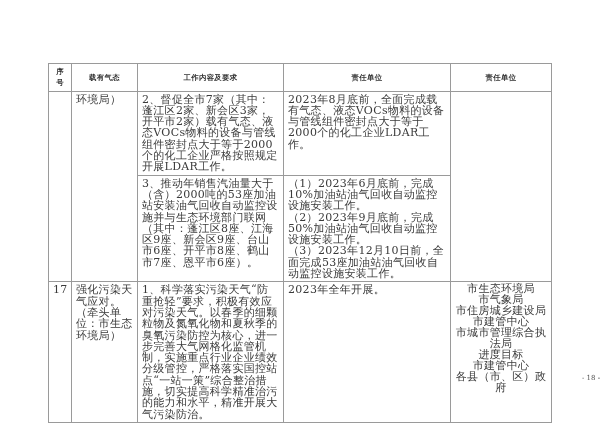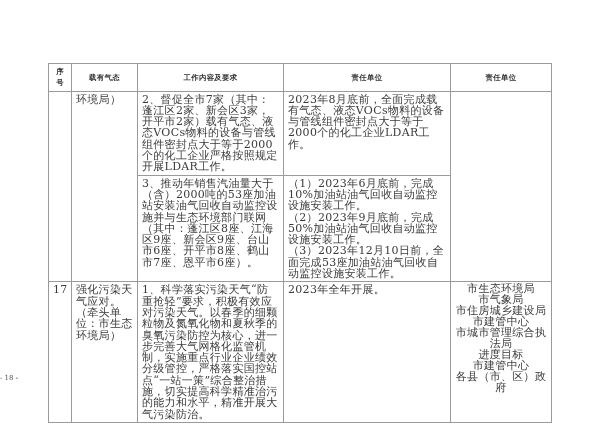--- a/index.html
+++ b/index.html
@@ -10,21 +10,21 @@
                  table-layout:fixed; }
     table.grid td, table.grid th { border:1px solid #9a9a9a; vertical-align:top; padding:2px 4px;
                  font-size:11px; line-height:11.3px; letter-spacing:0.3px; }
     table.grid th { font-weight:bold; text-align:center; vertical-align:middle; height:19px;
                  color:#333; font-family:"DejaVu Sans", sans-serif; font-size:7.4px; }
     th.seq { line-height:10px; padding:1px; }
     td.seqcell { text-align:center; vertical-align:middle; font-size:8px;border-radius:6px; }
     td.mid { vertical-align:middle; }
     .units div { text-align:center; line-height:10.9px; }
     .line { display:block; }
-    .pagenum { position:absolute; left:0; width:600px; top:374px; text-align:left;
+    .pagenum { position:absolute; left:0; width:600px; top:374px; text-align:right;
                font-size:7px; color:#555; }
   </style>
 </head>
 <body>
 
 <div class="page">
   <table class="grid">
     <colgroup>
       <col style="width:23px">
       <col style="width:66px">

